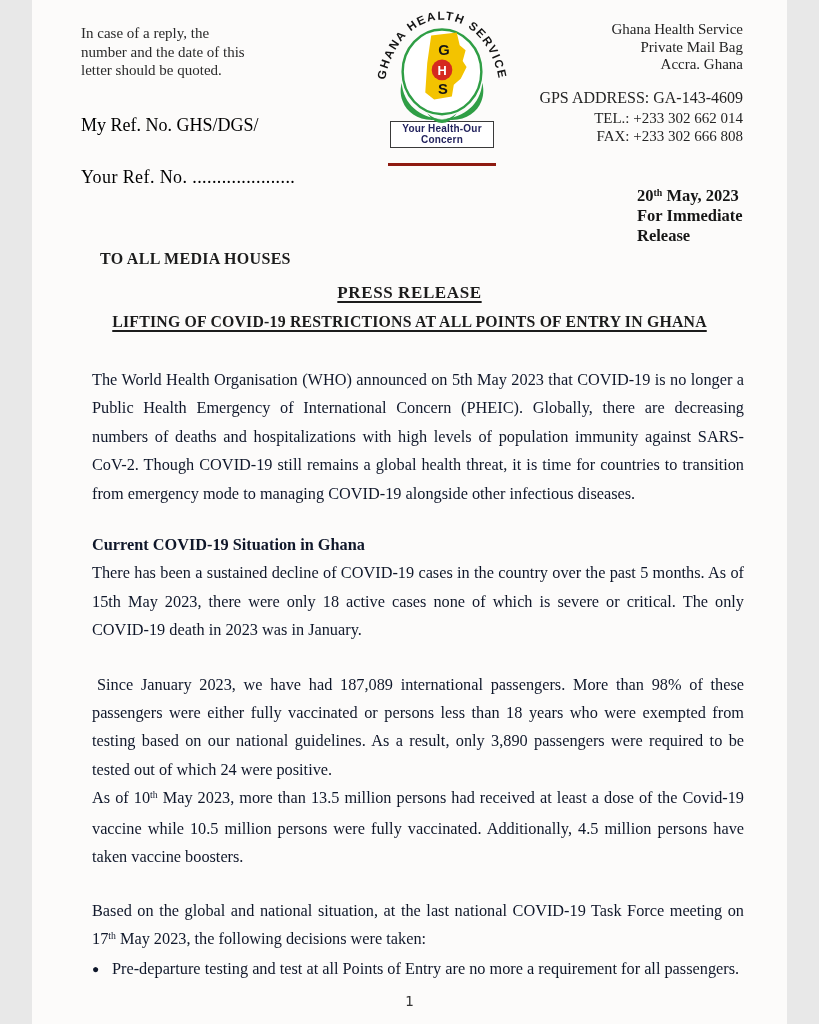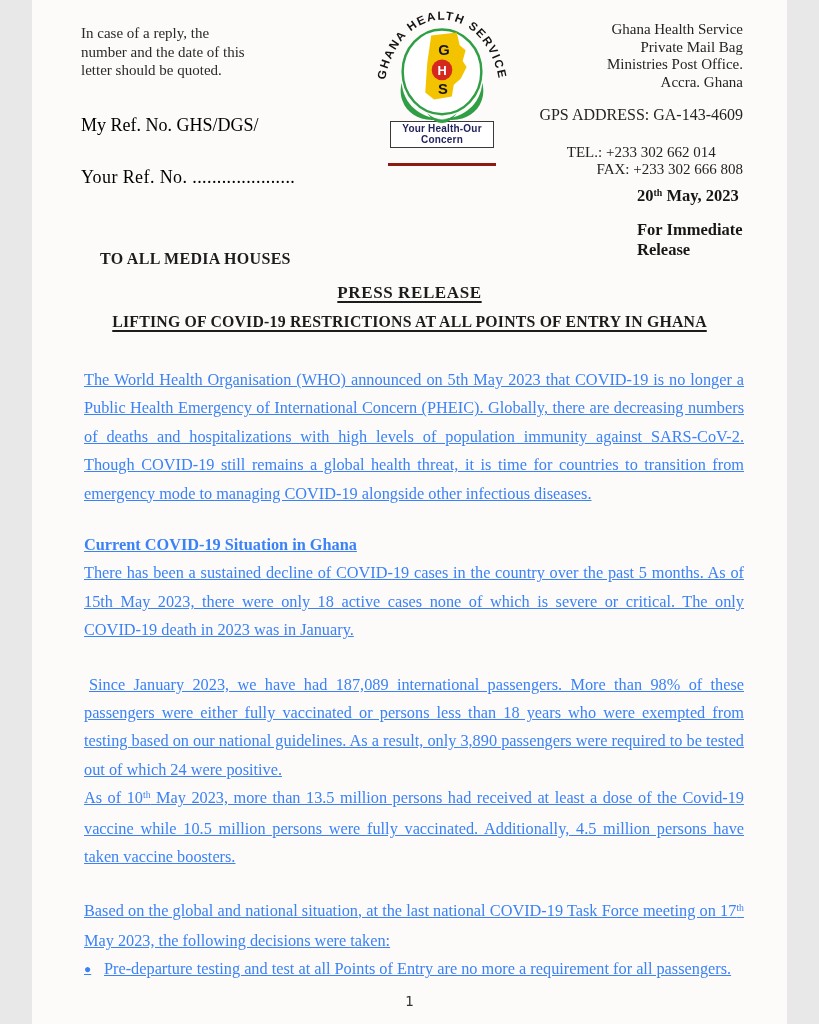--- a/index.html
+++ b/index.html
@@ -19,28 +19,28 @@
   }
   .ref-line { position:absolute; left:49px; font-size:18px; color:#000000; }
   .my-ref   { top:115px; }
   .your-ref { top:152px; letter-spacing:0.4px;margin-top:15px; }
 
   .addr-block {
     position:absolute; right:44px; top:21px; text-align:right;
     font-size:15px; line-height:17.5px; color:#242424;
   }
   .gps  { margin-top:15px; font-size:16px; }
-  .tel  { margin-top:20px;  font-size:15px;text-align:center; }
+  .tel  { margin-top:4px;  font-size:15px; }
   .fax  { font-size:15px; }
 
   .date-block {
     position:absolute; left:605px; top:186px;
     font-weight:bold; font-size:16.5px; color:#161616;
   }
-  .release-tag { margin-top:14px; }
+  .release-tag { }
 
   .sup { font-size:60%; position:relative; top:-0.5em; }
 
   
   .logo { position:absolute; left:342px; top:2px; width:136px; text-align:center; }
   .logo svg { display:block; margin:0 auto; }
   .logo-banner {
     width:102px; margin:-3px auto 15px; background:#fff;
     border:1.5px solid #3a3a3a;
     font-family:"Liberation Sans","DejaVu Sans",sans-serif;
@@ -57,24 +57,23 @@
   .headline, .subheadline {
     position:absolute; left:0; right:0; text-align:center;
     font-weight:bold;
     text-decoration:underline; text-decoration-thickness:1.5px; text-underline-offset:3px;
   }
   .headline    { top:283px; font-size:17px; letter-spacing:0.6px; }
   .subheadline { top:313px; font-size:15.8px; letter-spacing:0.2px; }
 
   
   .body-text {
-    position:absolute; left:52px; right:43px; top:366px;
+    position:absolute; left:60px; right:43px; top:366px;
     font-size:16.3px; line-height:28.4px; text-align:justify;
-    color:#3b82f6;
-    text-decoration:underline;
+    color:#0f172a;
   }
   .body-text p { margin:0; }
   .p1 { margin-bottom:23px !important; }
   .p2 { margin-bottom:26px !important; }
   .p3 { text-indent:5px; }
   .p4 { margin-bottom:25px !important; }
   .section-heading { font-weight:bold; }
   .bullet-row { display:flex; align-items:flex-start; }
   .bullet-glyph { width:20px; flex:0 0 20px; font-size:12px; line-height:28.4px; }
   .bullet-text { white-space:nowrap; }
@@ -118,21 +117,20 @@
       <path d="M 106 82 C 104 104 88 117 66 119 C 86 123 100 114 105 101 C 108 93 107 87 106 82 Z" fill="#2F9E45"></path>
       <path d="M 50 113 Q 65 126 80 113 Q 73 123 65 123 Q 57 123 50 113 Z" fill="#2F9E45"></path>
     </svg>
     <div class="logo-banner">Your Health-Our Concern</div>
     <div class="logo-underline"></div>
   </div>
 
   <div class="addr-block">
     <div>Ghana Health Service</div>
     <div>Private Mail Bag</div>
-    <div>Ministries Post Office.</div>
     <div>Accra. Ghana</div>
     <div class="gps">GPS ADDRESS: GA-143-4609</div>
     <div class="tel">TEL.: +233 302 662 014</div>
     <div class="fax">FAX: +233 302 666 808</div>
   </div>
 
   <div class="date-block">
     <div><span>20</span><span class="sup">th</span><span> May, 2023</span></div>
     <div class="release-tag">For Immediate Release</div>
   </div>

